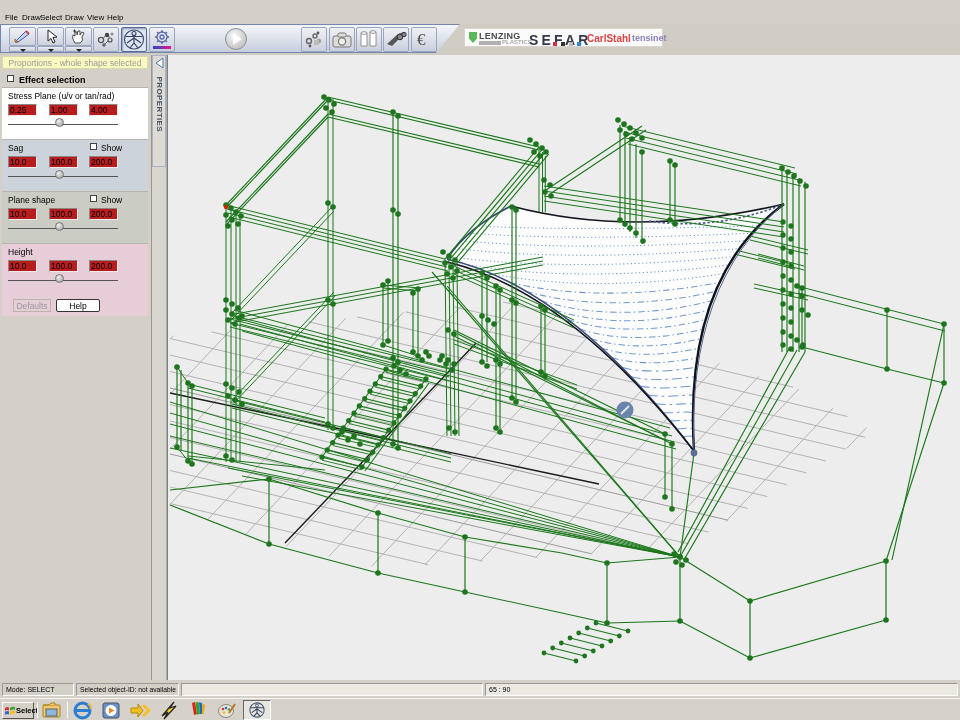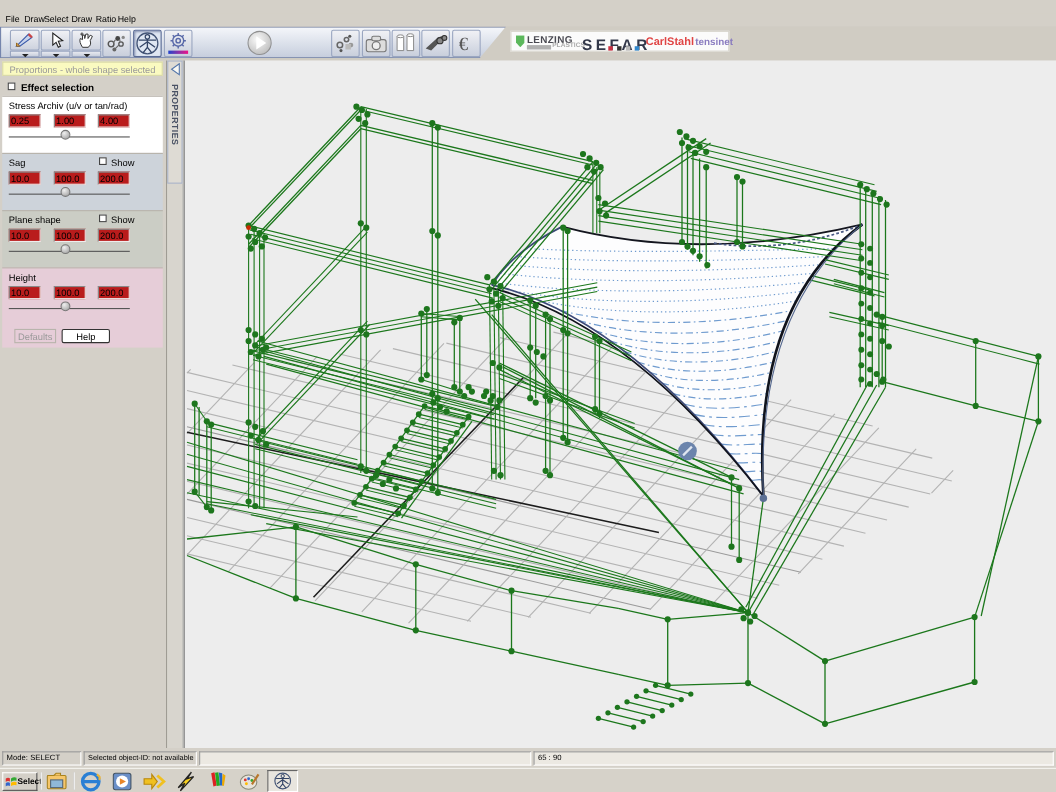--- a/index.html
+++ b/index.html
@@ -41,21 +41,21 @@
 #task{position:absolute;left:0;top:698px;width:960px;height:22px;background:#d6d2c9;border-top:1px solid #f5f4f0;}
 #startb{position:absolute;left:2px;top:3px;width:32px;height:17px;background:#d4d0c8;border:1px solid #fff;border-right-color:#555;border-bottom-color:#555;font-size:7.5px;font-weight:bold;}
 .ticon{position:absolute;top:2px;width:19px;height:19px;}
 </style></head><body>
 <div id="root">
 <div id="menu">
       <span style="left:5px">File</span>
       <span style="left:22px">Draw</span>
       <span style="left:40px">Select</span>
       <span style="left:65px">Draw</span>
-      <span style="left:87px">Ratio</span>
+      <span style="left:87px">View</span>
       <span style="left:107px">Help</span>
     </div>
 <div id="tbar">
 <div id="tbarbg"></div>
 
 <div class="tb" style="left:9px"><svg width="25" height="17" viewBox="0 0 25 17">
           <path d="M5,14 L16,3 L19,6 L8,14 Z" fill="#c8d4ec" stroke="#3a5aaa" stroke-width="1"></path>
           <path d="M5,14 L8,14 L5,11 Z" fill="#e8b060" stroke="#885500" stroke-width="0.7"></path>
           <path d="M16,3 L19,6" stroke="#cc4444" stroke-width="2"></path>
         </svg></div>
@@ -142,21 +142,21 @@
 <div style="position:absolute;left:104px;top:13px;width:4px;height:4px;background:#bbb;"></div>
 <div style="position:absolute;left:112px;top:13px;width:4px;height:4px;background:#3388cc;"></div>
 <span style="position:absolute;left:122px;top:4px;font-size:10px;color:#e04444;font-weight:bold;">CarlStahl</span>
 <span style="position:absolute;left:167px;top:4px;font-size:9px;color:#8a7cc0;font-weight:bold;letter-spacing:0px;">tensinet</span>
     </div>
 <div id="panel">
  <div id="phead">Proportions - whole shape selected</div>
  <div class="cb" style="left:7px;top:20px"></div>
       <b style="position:absolute;left:19px;top:20px;font-size:9px">Effect selection</b>
  <div class="sect" style="top:32px;height:52px;background:#fff;">
-   <span style="position:absolute;left:6px;top:3px">Stress Archiv (u/v or tan/rad)</span>
+   <span style="position:absolute;left:6px;top:3px">Stress Plane (u/v or tan/rad)</span>
    <div class="inp" style="left:6px">0.25</div>
         <div class="inp" style="left:47px">1.00</div>
         <div class="inp" style="left:87px">4.00</div>
    <div class="trk"></div>
         <div class="thm"></div>
  </div>
  <div class="sect" style="top:84px;height:52px;background:#cdd3da;">
    <span style="position:absolute;left:6px;top:3px">Sag</span>
    <div class="cb" style="left:88px;top:3px"></div>
         <span style="position:absolute;left:99px;top:3px">Show</span>

